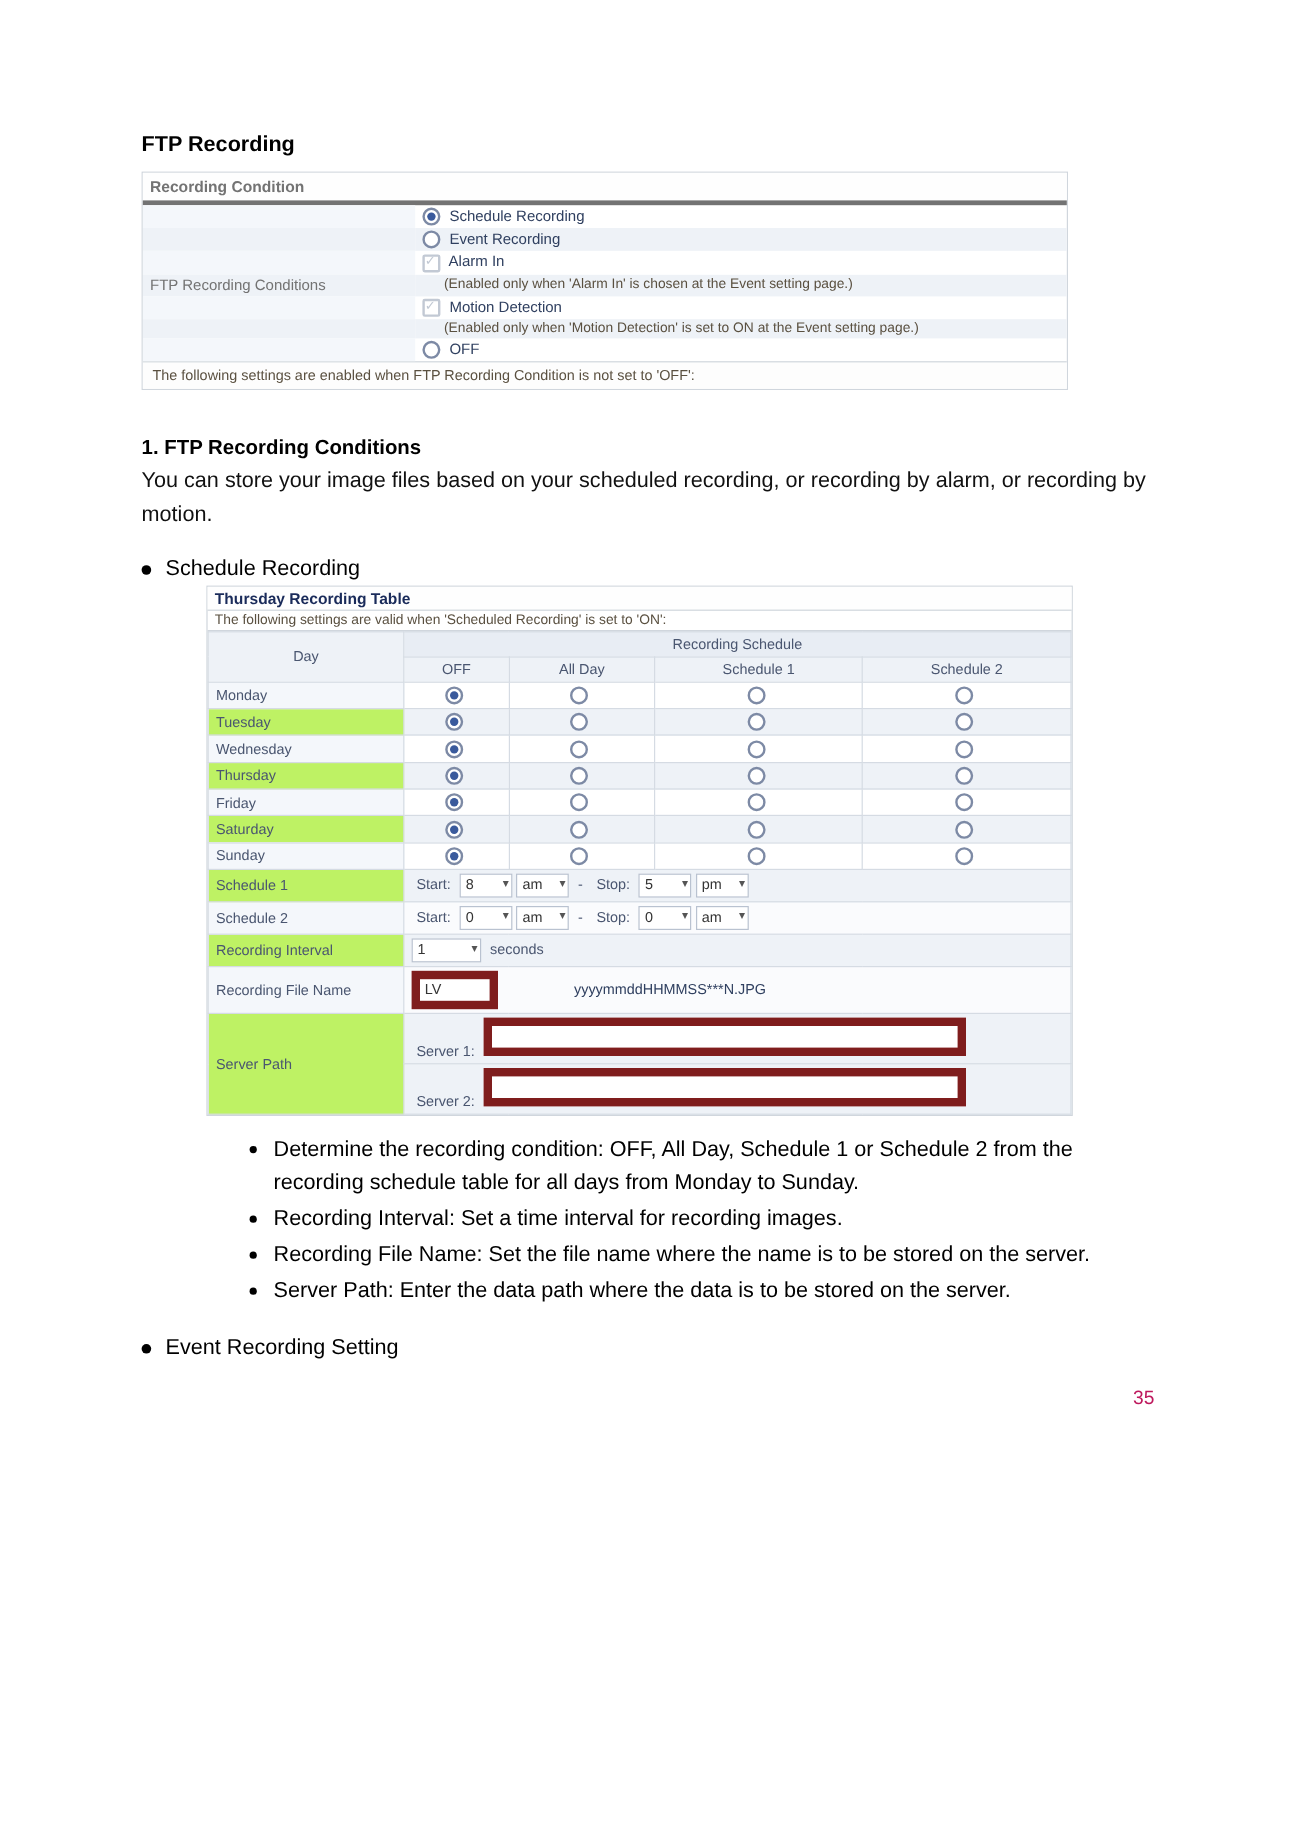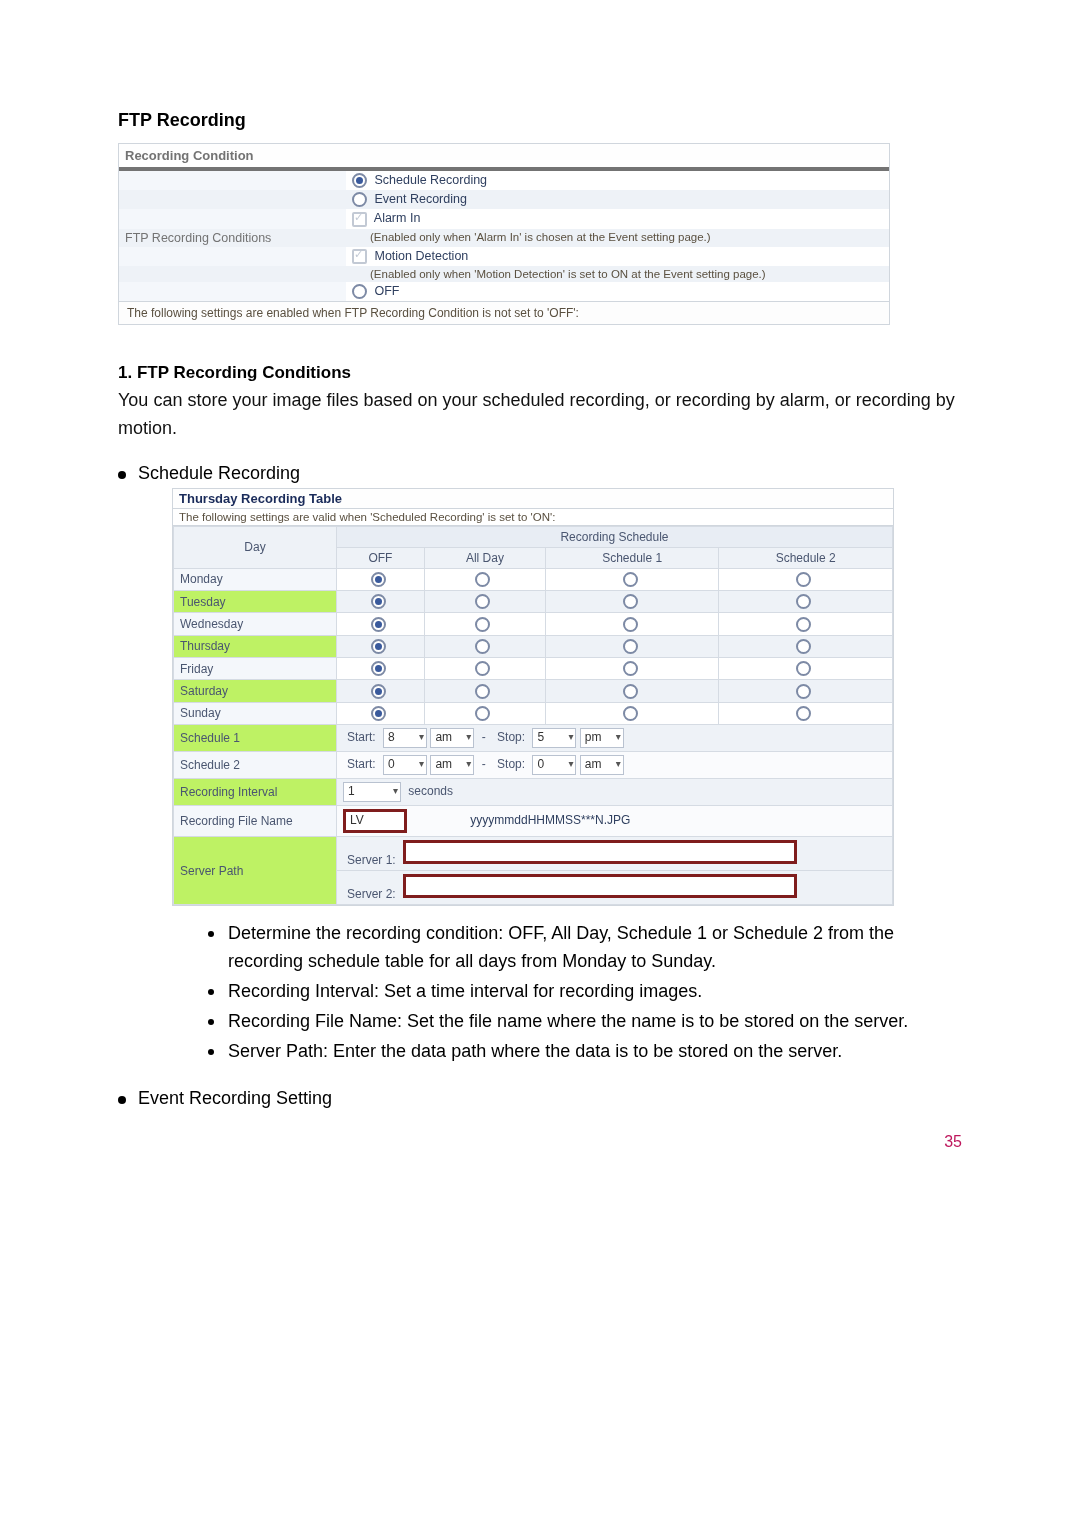--- a/index.html
+++ b/index.html
@@ -172,21 +172,21 @@
   .select-fake::after {
     content: "▾";
     position: absolute;
     right: 2px;
     top: 0;
     color: #555;
     font-size: 10px;
   }
   .input-fake {
     display: inline-block;
-    border: 3px solid #7f1d1d;
+    border: 7px solid #7f1d1d;
     background: #fff;
     height: 18px;
     line-height: 16px;
     padding: 0 4px;
     font-size: 12px;
     color:#333;
   }
   .label-inline {
     font-size: 12px;
     color: #4a5670;

